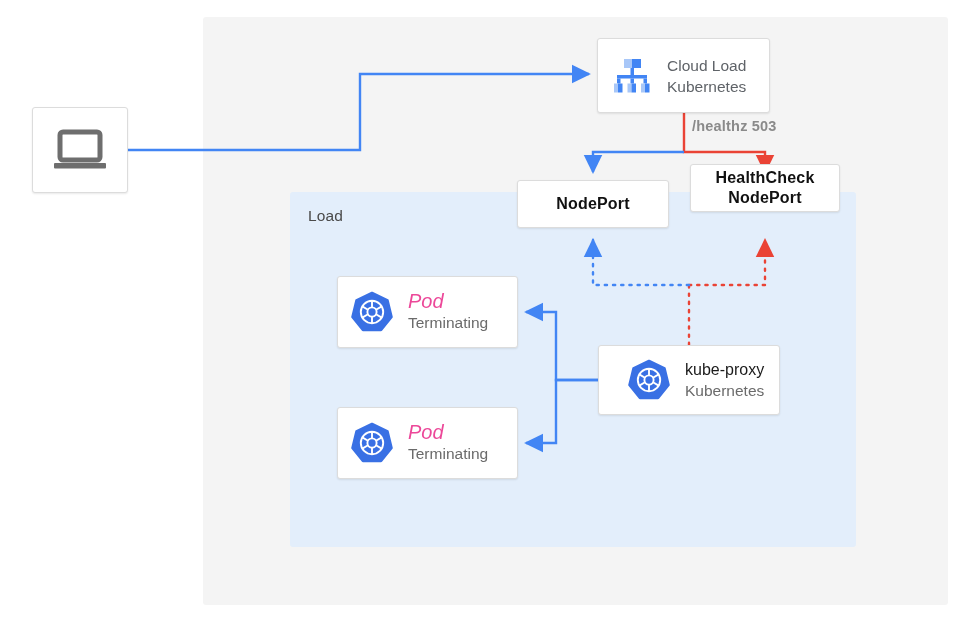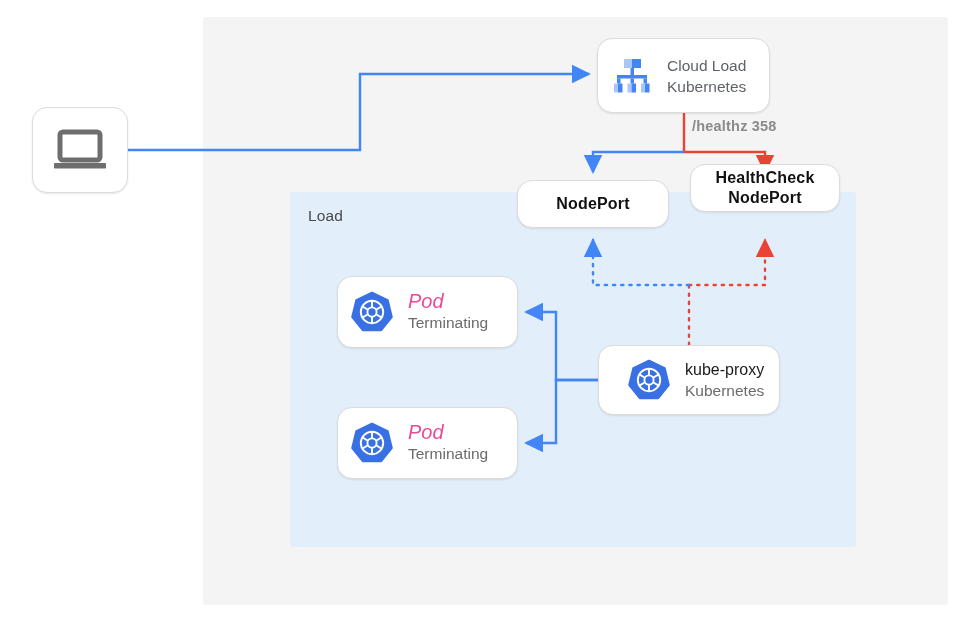--- a/index.html
+++ b/index.html
@@ -43,21 +43,21 @@
     top: 207px;
     font-size: 15.5px;
     color: #4a4a4a;
     letter-spacing: 0.1px;
   }
   
   .card {
     position: absolute;
     background: #ffffff;
     border: 1px solid #dcdcdc;
-    border-radius: 15px;
+    border-radius: 3px;
     box-sizing: border-box;
     box-shadow: 0 1px 2px rgba(0,0,0,0.09);
   }
   
   .laptop-card {
     left: 32px;
     top: 107px;
     width: 96px;
     height: 86px;
     display: flex;
@@ -228,21 +228,21 @@
       <rect x="21.5" y="29.5" width="4.5" height="9" fill="#4285f4"></rect>
       <rect x="31" y="29.5" width="4" height="9" fill="#a8c7f8"></rect>
       <rect x="35" y="29.5" width="4.5" height="9" fill="#4285f4"></rect>
     </svg>
     <div class="clb-text">
       <div>Cloud Load</div>
       <div>Kubernetes</div>
     </div>
   </div>
 
-  <div class="healthz-label">/healthz 358</div>
+  <div class="healthz-label">/healthz 503</div>
 
   <div class="card nodeport-card">
     <div class="port-label">NodePort</div>
   </div>
 
   <div class="card hc-nodeport-card">
     <div class="port-label">
       <div>HealthCheck</div>
       <div>NodePort</div>
     </div>

